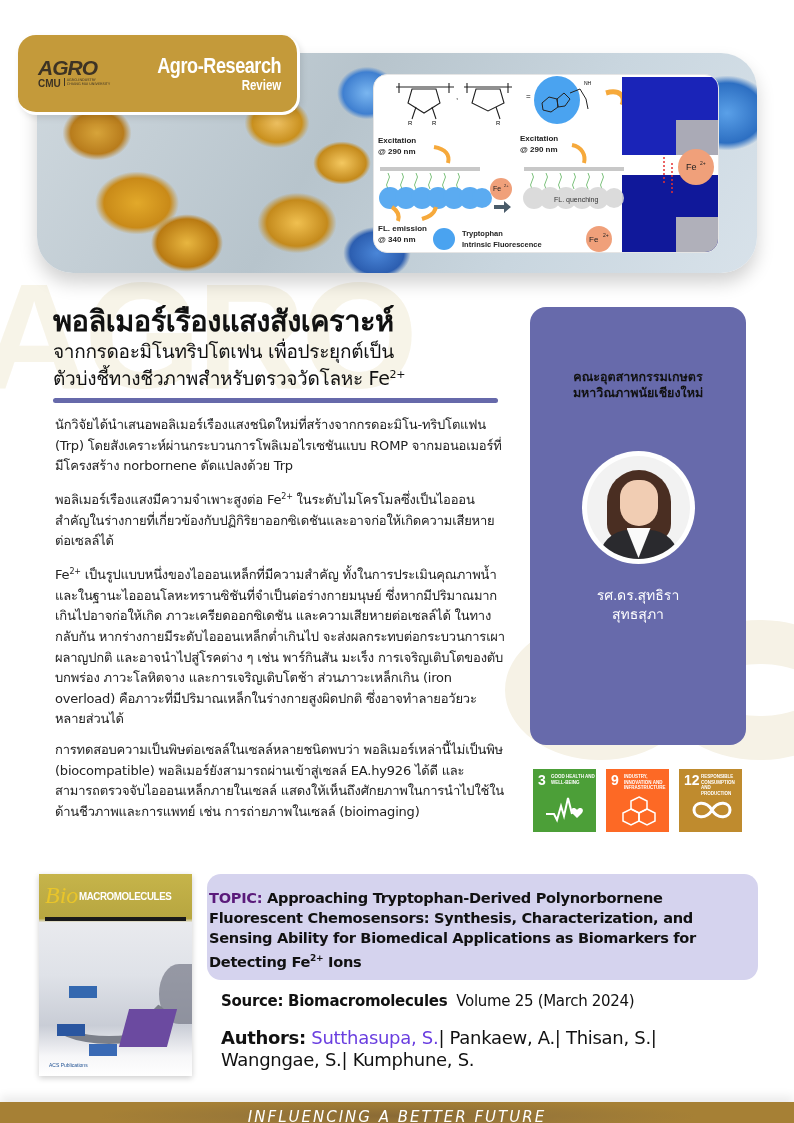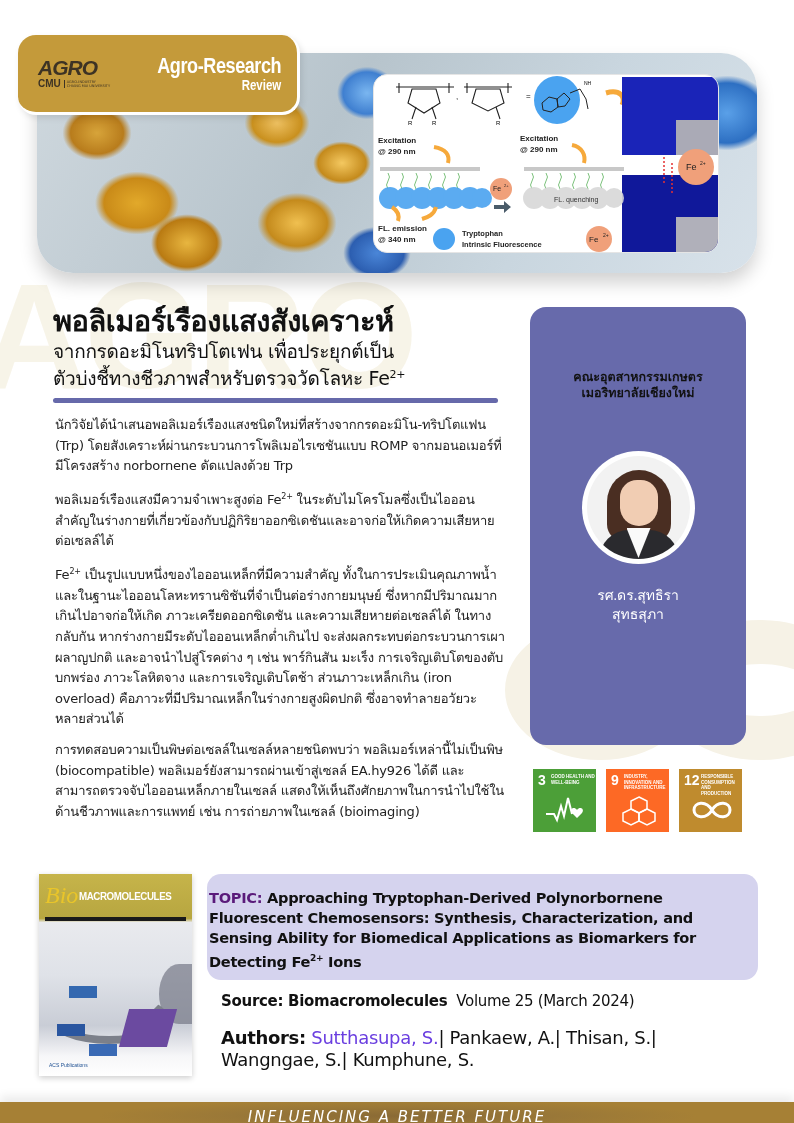--- a/index.html
+++ b/index.html
@@ -27,21 +27,21 @@
       radial-gradient(ellipse 45px 35px at 340px 200px, #4a86d8 0%, #2c5eb0 60%, transparent 75%),
       linear-gradient(120deg, #cfd8de 0%, #b7c4cc 40%, #c9d6df 70%, #d8e2ea 100%);
     box-shadow: 0 10px 18px rgba(0,0,0,0.18);
   }
   .hero-figure { position: absolute; left: 373px; top: 74px; width: 346px; height: 179px; background: #ffffff; border-radius: 14px; z-index: 3; overflow: hidden; border: 1px solid #e5e5e5; }
 
   
   .badge { position: absolute; left: 18px; top: 35px; width: 282px; height: 80px; background: #c49a3a; border-radius: 18px; z-index: 4; display: flex; align-items: center; padding-left: 20px; box-shadow: 2px 3px 6px rgba(0,0,0,0.1); border: 3px solid #ffffff; border-left: none; border-top: none; }
   .logo { display: flex; flex-direction: column; width: 78px; margin-right: 14px; }
   .logo-agro { font-family: "Liberation Sans", sans-serif; font-weight: bold; font-style: italic; font-size: 21px; color: #3d3324; letter-spacing: -1px; line-height: 20px; }
-  .logo-sub { display: flex; align-items: center; gap: 3px; }
+  .logo-sub { display: flex; align-items: flex-start; gap: 3px; }
   .logo-cmu { font-family: "Liberation Sans", sans-serif; font-weight: bold; font-size: 10px; color: #3d3324; }
   .logo-small { font-size: 3.5px; color: #3d3324; line-height: 4px; border-left: 1px solid #3d3324; padding-left: 2px; }
   .badge-title { display: flex; flex-direction: column; align-items: flex-end; }
   .badge-title .t1 { font-family: "Liberation Sans", sans-serif; font-weight: bold; font-size: 22px; color: #ffffff; line-height: 22px; transform: scaleX(0.82); transform-origin: right; letter-spacing: -0.5px; }
   .badge-title .t2 { font-family: "Liberation Sans", sans-serif; font-weight: bold; font-size: 14px; color: #ffffff; line-height: 16px; transform: scaleX(0.82); transform-origin: right; }
 
   
   .headline { position: absolute; left: 53px; top: 303px; width: 450px; z-index: 2; }
   .headline .h1 { font-family: "DejaVu Sans", sans-serif; font-weight: bold; font-size: 29px; color: #111; line-height: 36px; letter-spacing: -0.5px; }
   .headline .h2 { font-family: "DejaVu Sans", sans-serif; font-weight: normal; font-size: 19px; color: #111; line-height: 24px; letter-spacing: -0.3px; }
@@ -55,21 +55,21 @@
 
   
   .author-card { position: absolute; left: 530px; top: 307px; width: 216px; height: 438px; background: #676aab; border-radius: 16px; z-index: 2; display: flex; flex-direction: column; align-items: center; }
   .dept { margin-top: 62px; text-align: center; font-family: "DejaVu Sans", sans-serif; font-weight: bold; font-size: 12.5px; line-height: 16px; color: #111; }
   .avatar { margin-top: 50px; width: 113px; height: 113px; border-radius: 50%; background: #ffffff; display: flex; align-items: center; justify-content: center; }
   .avatar-inner { width: 103px; height: 103px; border-radius: 50%; background: #f2f2f2; position: relative; overflow: hidden; }
   .hair { position: absolute; left: 20px; top: 14px; width: 64px; height: 72px; background: #4a2e22; border-radius: 32px 32px 18px 18px; }
   .face { position: absolute; left: 33px; top: 24px; width: 38px; height: 46px; background: #f1cdb3; border-radius: 18px 18px 20px 20px; }
   .suit { position: absolute; left: 12px; top: 74px; width: 80px; height: 40px; background: #2a2a2e; border-radius: 30px 30px 0 0; }
   .shirt { position: absolute; left: 40px; top: 72px; width: 24px; height: 30px; background: #fafafa; clip-path: polygon(0 0, 100% 0, 50% 100%); }
-  .author-name { margin-top: 22px; text-align: center; font-family: Liberation Serif, serif; font-size: 14px; line-height: 19px; color: #ffffff; }
+  .author-name { margin-top: 22px; text-align: center; font-family: Liberation Sans, sans-serif; font-size: 14px; line-height: 19px; color: #ffffff; }
 
   
   .sdgs { position: absolute; left: 533px; top: 769px; display: flex; gap: 10px; z-index: 2; }
   .sdg { width: 63px; height: 63px; position: relative; color: #fff; }
   .sdg .num { position: absolute; left: 5px; top: 3px; font-family: "Liberation Sans", sans-serif; font-weight: bold; font-size: 14px; }
   .sdg .lbl { position: absolute; left: 18px; top: 5px; font-family: "Liberation Sans", sans-serif; font-weight: bold; font-size: 4.5px; line-height: 5.5px; width: 44px; }
   .sdg.n12 .lbl { left: 22px; width: 40px; }
   .sdg svg { position: absolute; left: 13px; top: 27px; }
 
   
@@ -238,21 +238,21 @@
 <div class="body">
   <p>นักวิจัยได้นำเสนอพอลิเมอร์เรืองแสงชนิดใหม่ที่สร้างจากกรดอะมิโน-ทริปโตแฟน (Trp) โดยสังเคราะห์ผ่านกระบวนการโพลิเมอไรเซชันแบบ ROMP จากมอนอเมอร์ที่มีโครงสร้าง norbornene ดัดแปลงด้วย Trp</p>
   <p><span>พอลิเมอร์เรืองแสงมีความจำเพาะสูงต่อ Fe</span><sup>2+</sup><span> ในระดับไมโครโมลซึ่งเป็นไอออนสำคัญในร่างกายที่เกี่ยวข้องกับปฏิกิริยาออกซิเดชันและอาจก่อให้เกิดความเสียหายต่อเซลล์ได้</span></p>
   <p><span>Fe</span><sup>2+</sup><span> เป็นรูปแบบหนึ่งของไอออนเหล็กที่มีความสำคัญ ทั้งในการประเมินคุณภาพน้ำและในฐานะไอออนโลหะทรานซิชันที่จำเป็นต่อร่างกายมนุษย์ ซึ่งหากมีปริมาณมากเกินไปอาจก่อให้เกิด ภาวะเครียดออกซิเดชัน และความเสียหายต่อเซลล์ได้ ในทางกลับกัน หากร่างกายมีระดับไอออนเหล็กต่ำเกินไป จะส่งผลกระทบต่อกระบวนการเผาผลาญปกติ และอาจนำไปสู่โรคต่าง ๆ เช่น พาร์กินสัน มะเร็ง การเจริญเติบโตของตับบกพร่อง ภาวะโลหิตจาง และการเจริญเติบโตช้า ส่วนภาวะเหล็กเกิน (iron overload) คือภาวะที่มีปริมาณเหล็กในร่างกายสูงผิดปกติ ซึ่งอาจทำลายอวัยวะหลายส่วนได้</span></p>
   <p>การทดสอบความเป็นพิษต่อเซลล์ในเซลล์หลายชนิดพบว่า พอลิเมอร์เหล่านี้ไม่เป็นพิษ (biocompatible) พอลิเมอร์ยังสามารถผ่านเข้าสู่เซลล์ EA.hy926 ได้ดี และสามารถตรวจจับไอออนเหล็กภายในเซลล์ แสดงให้เห็นถึงศักยภาพในการนำไปใช้ในด้านชีวภาพและการแพทย์ เช่น การถ่ายภาพในเซลล์ (bioimaging)</p>
 </div>
 
 <div class="author-card">
   <div class="dept">
     <div>คณะอุตสาหกรรมเกษตร</div>
-    <div>เมอริทยาลัยเชียงใหม่</div>
+    <div>มหาวิณภาพนัยเชียงใหม่</div>
   </div>
   <div class="avatar">
     <div class="avatar-inner">
       <div class="hair"></div>
         <div class="suit"></div>
         <div class="shirt"></div>
         <div class="face"></div>
     </div>
   </div>
   <div class="author-name">

